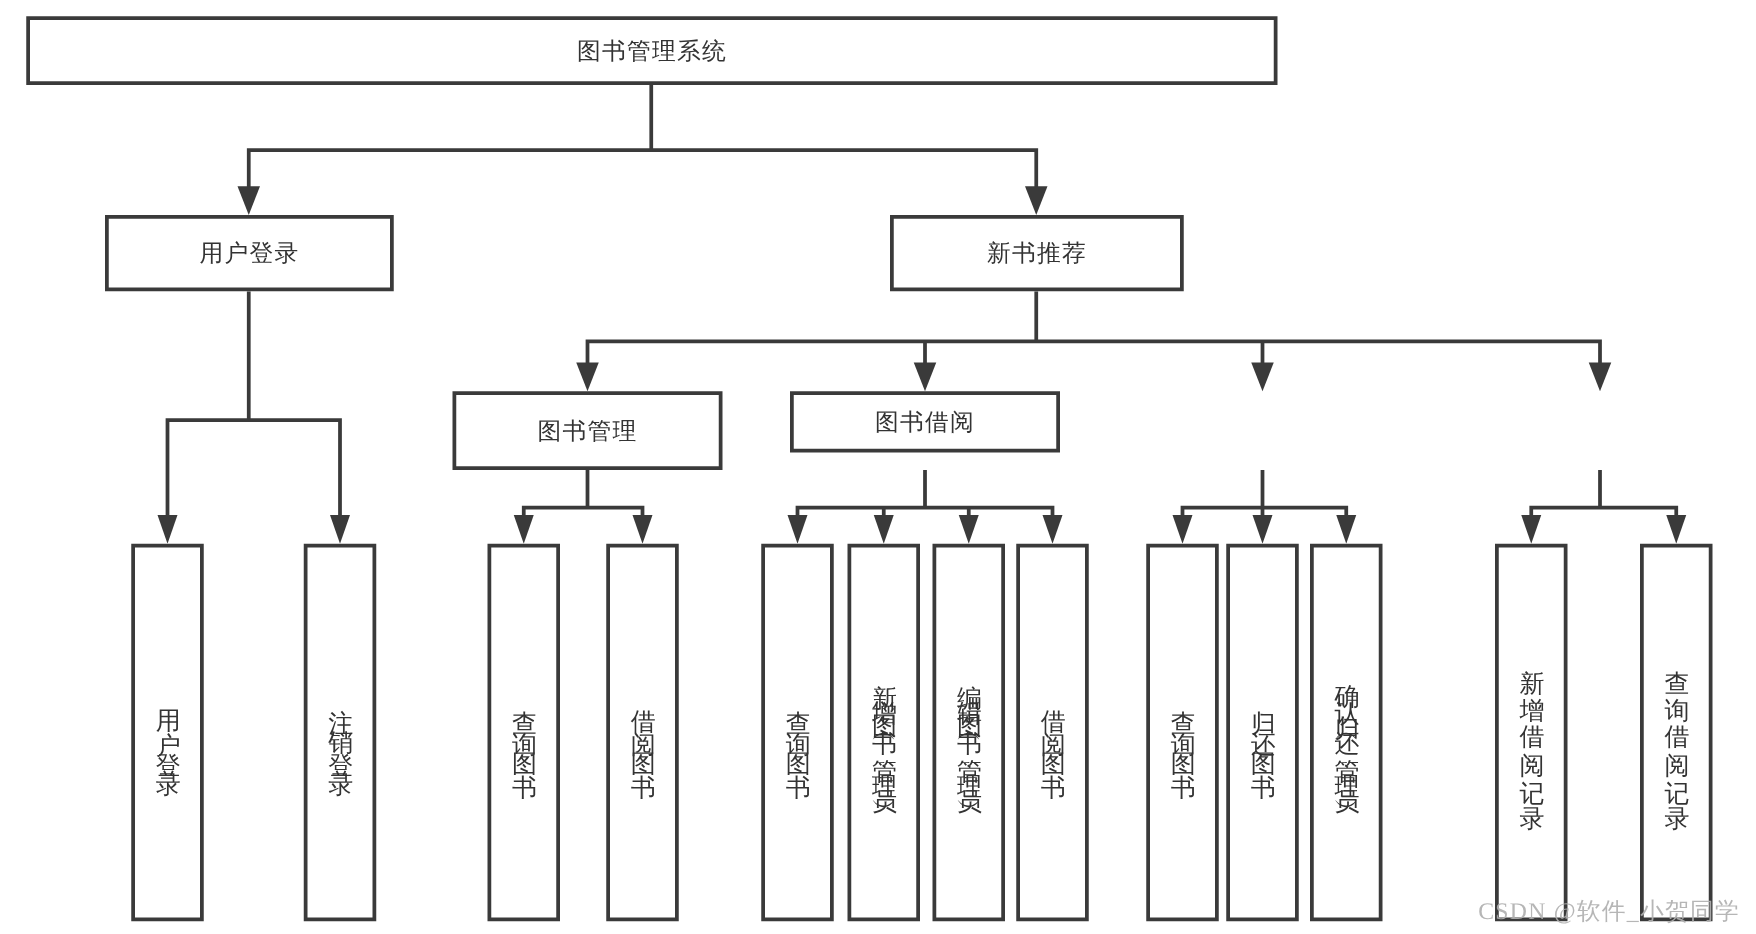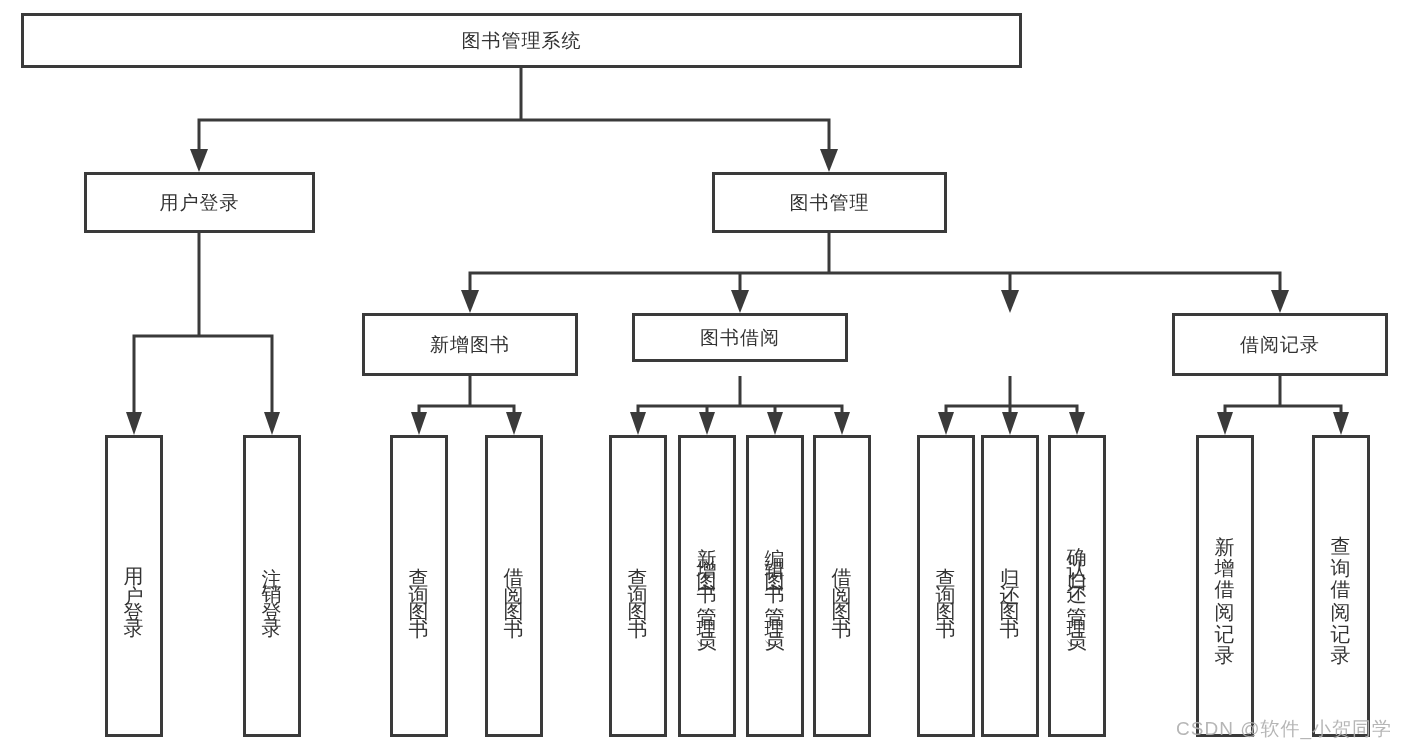--- a/index.html
+++ b/index.html
@@ -6,21 +6,21 @@
     --line:#3a3a3a;
     --text:#333333;
     --watermark:#b0b0b0;
     --background:#ffffff;
   }
   html,body{margin:0;padding:0;background:var(--background);}
   .canvas{
     position:relative;
     width:1405px;height:747px;
     background:var(--background);
-    font-family:Liberation Sans, sans-serif;
+    font-family:Liberation Serif, serif;
     color:var(--text);
     overflow:hidden;
   }
   svg.connectors{
     position:absolute;left:0;top:0;width:1405px;height:747px;
     pointer-events:none;
   }
   svg.connectors path{stroke:var(--line);stroke-width:3;fill:none;}
   svg.connectors polygon{fill:var(--line);stroke:none;}
   .node{
@@ -98,31 +98,28 @@
   </svg>
 
   <div class="node hnode" style="left:21px;top:13px;width:1001px;height:55px">
     <span>图书管理系统</span>
   </div>
 
   <div class="node hnode" style="left:84px;top:172px;width:231px;height:61px">
     <span>用户登录</span>
   </div>
   <div class="node hnode" style="left:712px;top:172px;width:235px;height:61px">
-    <span>图书管理</span>
+    <span>新书推荐</span>
   </div>
 
   <div class="node hnode" style="left:362px;top:313px;width:216px;height:63px">
-    <span>新增图书</span>
+    <span>图书管理</span>
   </div>
   <div class="node hnode" style="left:632px;top:313px;width:216px;height:49px">
     <span>图书借阅</span>
-  </div>
-  <div class="node hnode" style="left:1172px;top:313px;width:216px;height:63px">
-    <span>借阅记录</span>
   </div>
 
   <div class="node vnode pitch-md" style="left:105px;top:435px;width:58px;height:302px">
     <span class="vtext">用户登录</span>
   </div>
   <div class="node vnode pitch-md" style="left:243px;top:435px;width:58px;height:302px">
     <span class="vtext">注销登录</span>
   </div>
 
   <div class="node vnode pitch-md" style="left:390px;top:435px;width:58px;height:302px">

